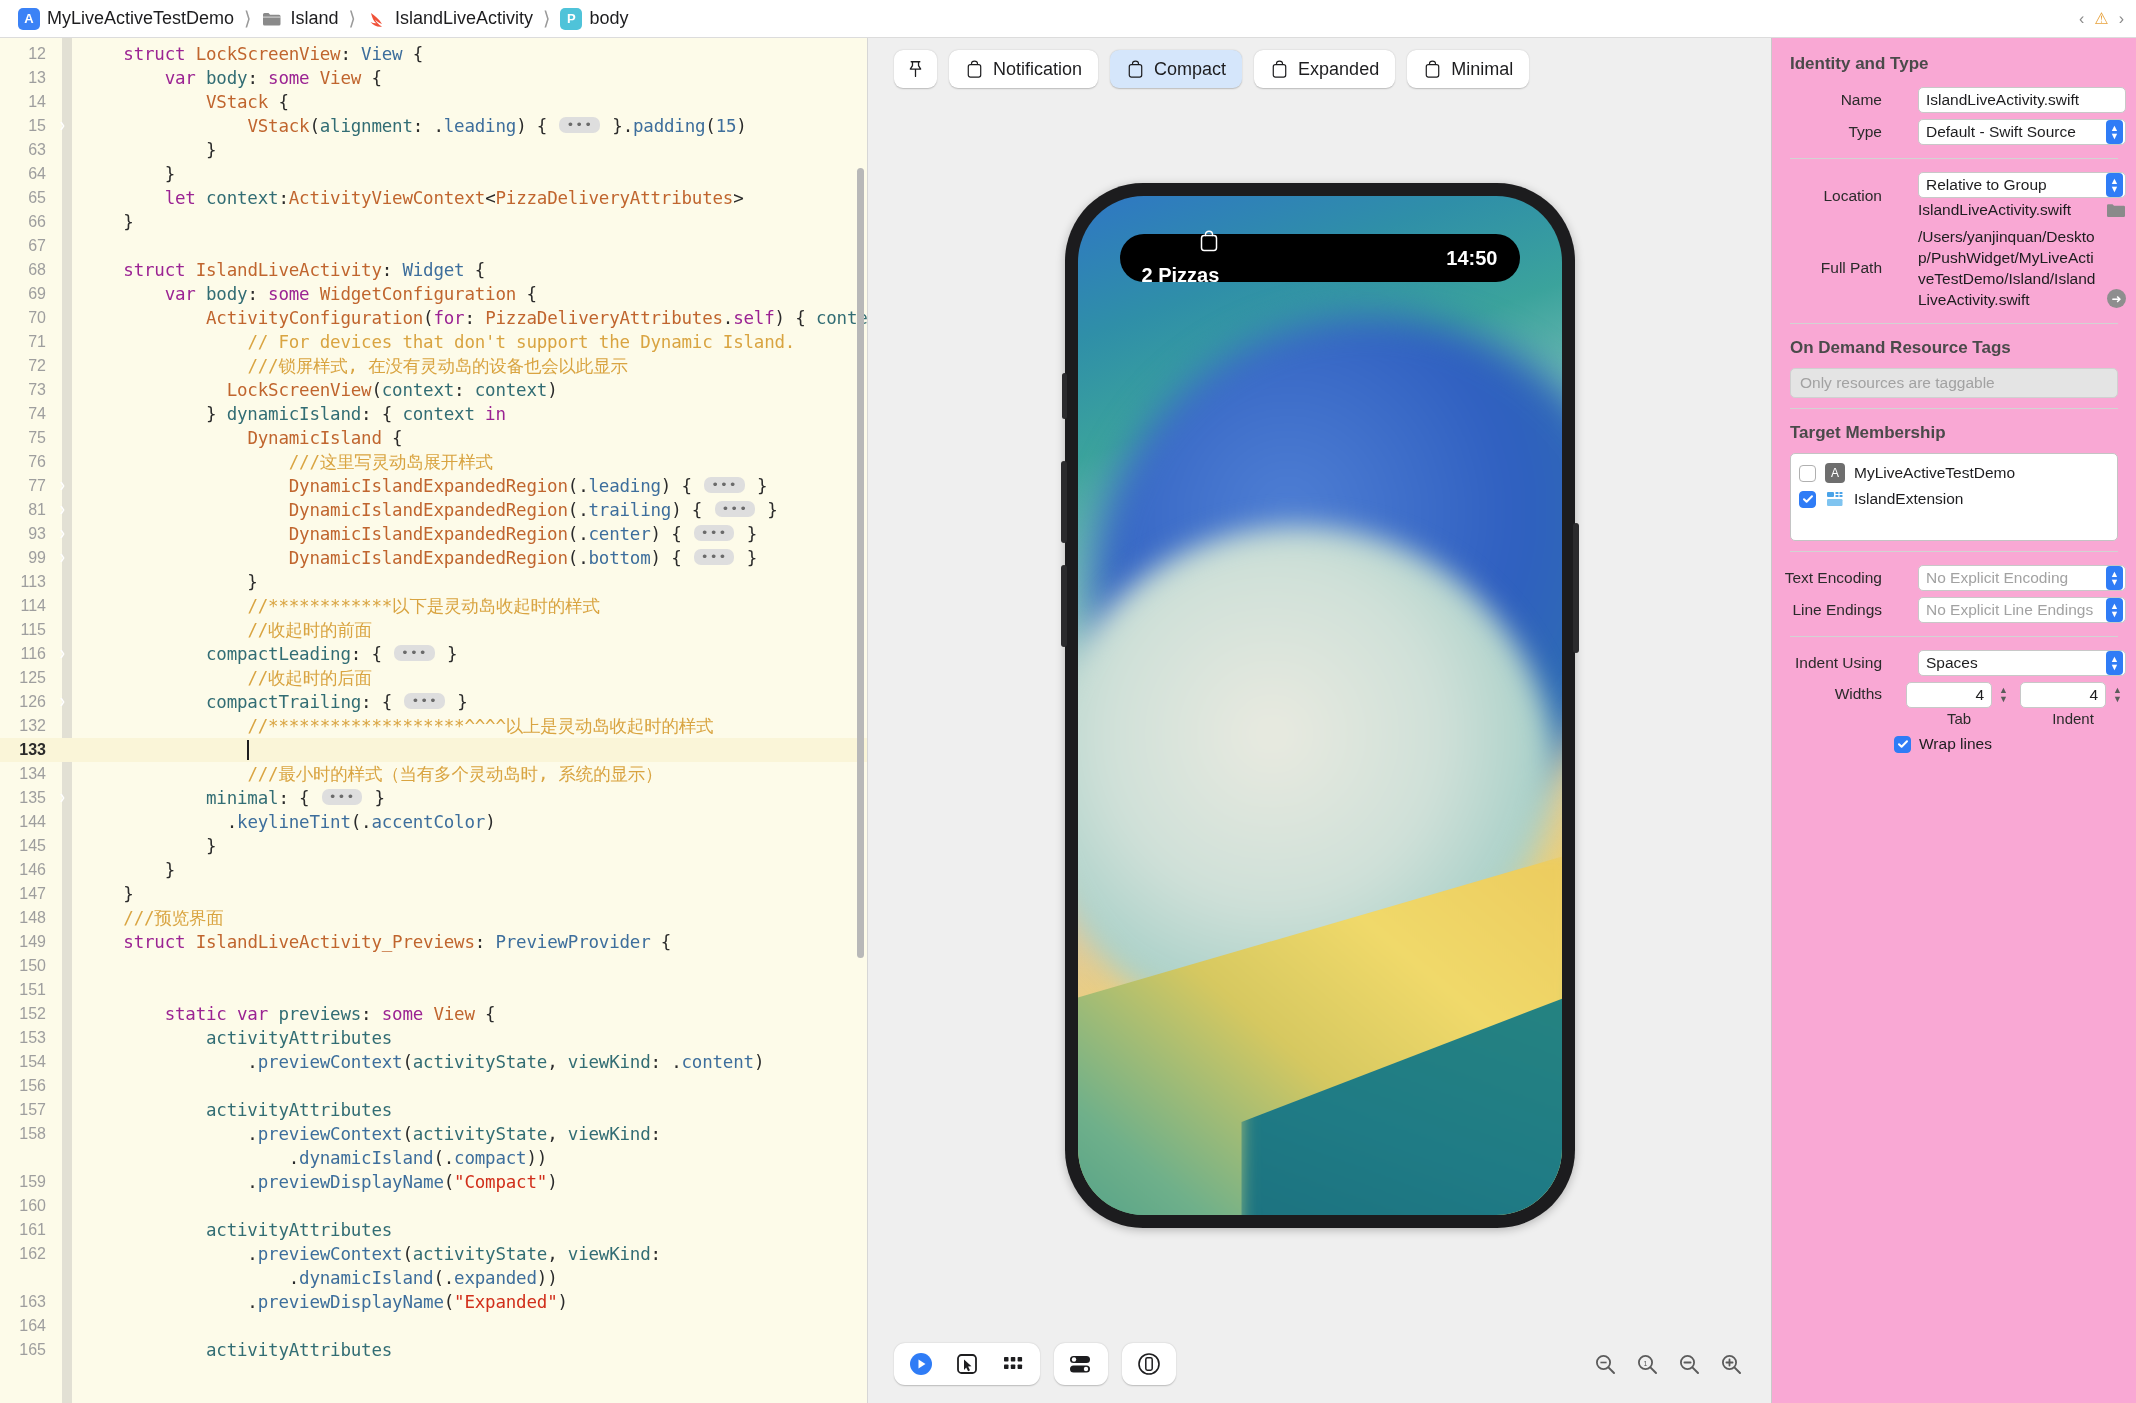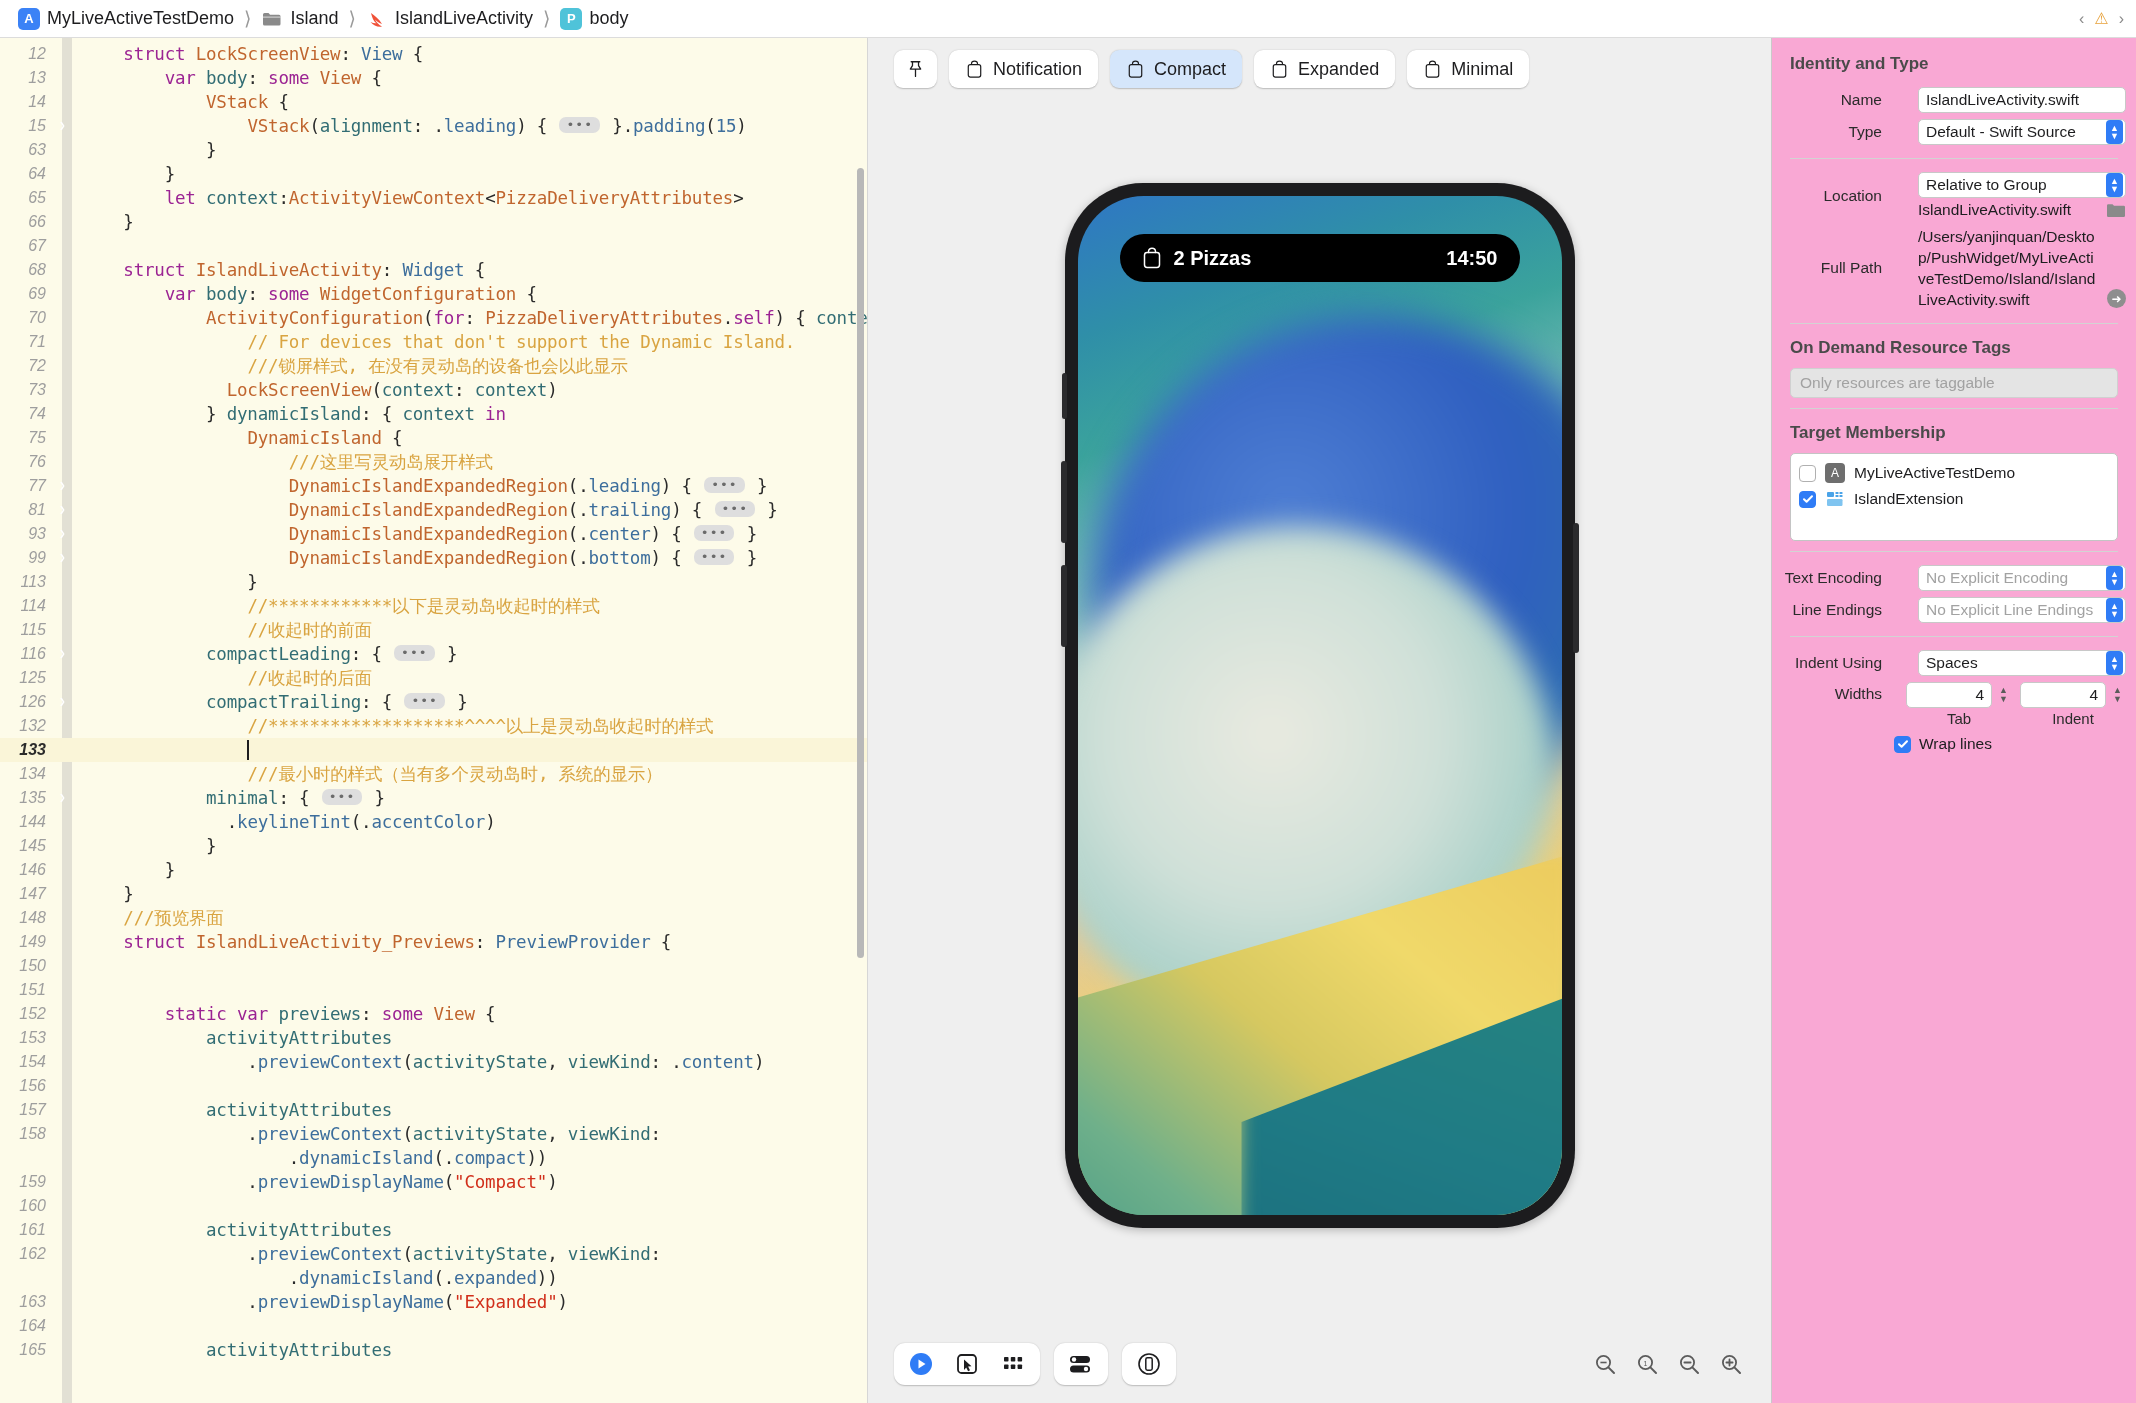--- a/index.html
+++ b/index.html
@@ -47,21 +47,21 @@
   }
   .fold-strip {
     position: absolute; left: 62px; top: 0; bottom: 0; width: 10px;
     background: #e2e0d4;
   }
   .code-rows { position: relative; padding-top: 4px; }
   .row { display: flex; align-items: flex-start; height: 24px; font-size: 17.5px; line-height: 24px;
          font-family: "DejaVu Sans Mono", monospace; position: relative; }
   .row.current { background: #faf5d8; }
   .ln { width: 54px; min-width: 54px; text-align: right; padding-right: 8px; color: #9e9e9e; font-size: 16px;
-        font-family: "Liberation Sans", sans-serif; user-select: none; font-style: italic; }
+        font-family: "Liberation Sans", sans-serif; user-select: none; }
   .row.current .ln { color: #2b2b2b; font-weight: bold; }
   .fold { width: 18px; min-width: 18px; text-align: center; color: #fff; font-size: 13px; position: relative; }
   .fold.bar { background: #e2e0d4; }
   .fold.dark { background: #8c8c8c; }
   .fold.arrow::after { content: "\276F"; color: #fff; font-size: 11px; position: absolute; left: 5px; top: 0; }
   .code { white-space: pre; padding-left: 10px; color: #2b2b2b; letter-spacing: -0.2px; }
 
   
   .k   { color: #9b2393; }          
   .ty  { color: #c0652e; }          
@@ -145,21 +145,21 @@
     background: linear-gradient(200deg, #27867f 0%, #1f7b85 60%, #1b6f7e 100%);
     clip-path: polygon(0 55%, 100% 12%, 100% 100%, 0 100%);
     filter: blur(8px);
   }
   .island {
     position: absolute; top: 38px; left: 50%; transform: translateX(-50%);
     width: 400px; height: 48px; background: #000; border-radius: 26px;
     display: flex; align-items: center; justify-content: space-between;
     padding: 0 22px; z-index: 5;
   }
-  .island-left { display: flex; align-items: flex-start; gap: 12px; }
+  .island-left { display: flex; align-items: flex-end; gap: 12px; flex-direction: column; }
   .island-text { color: #fff; font-size: 20px; font-weight: 600; }
   .island-time { color: #fff; font-size: 20px; font-weight: 600; }
   .btn-side { position: absolute; background: #2b2b2d; border-radius: 3px; }
   .btn-mute { left: -3px; top: 190px; width: 5px; height: 46px; }
   .btn-up   { left: -4px; top: 278px; width: 6px; height: 82px; }
   .btn-dn   { left: -4px; top: 382px; width: 6px; height: 82px; }
   .btn-pw   { right: -4px; top: 340px; width: 6px; height: 130px; }
 
   .canvas-bottom {
     height: 78px; display: flex; align-items: center;

